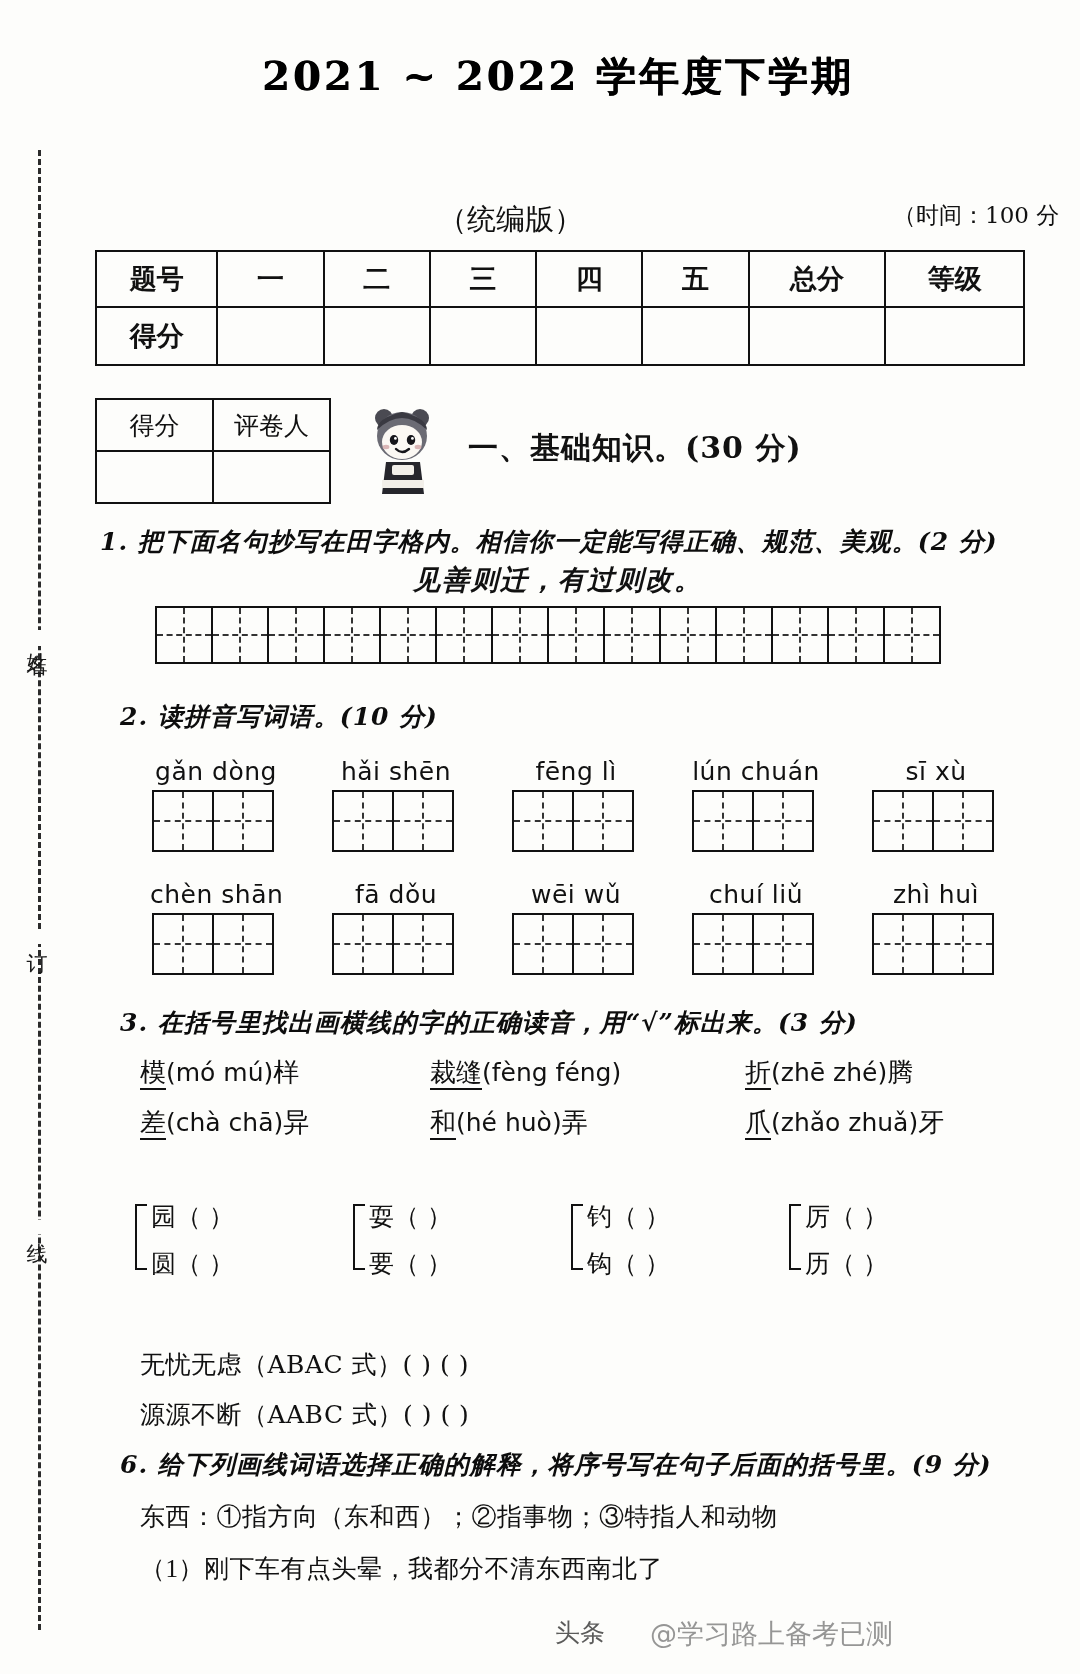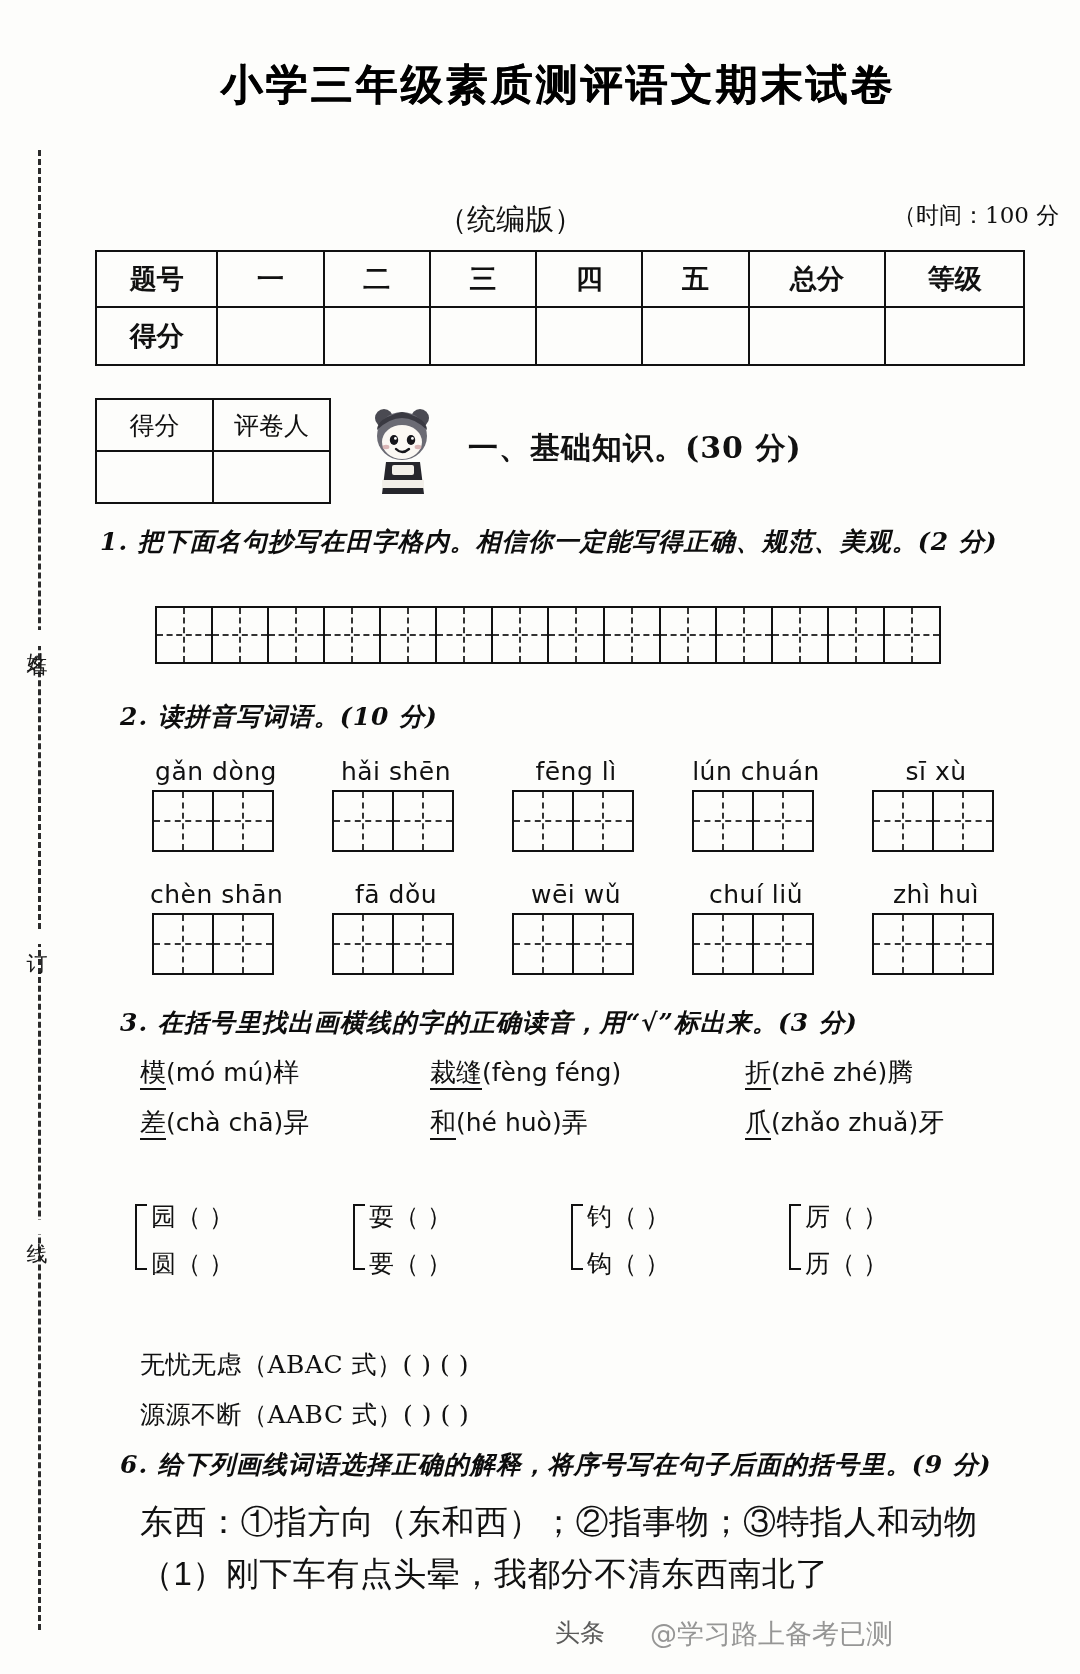--- a/index.html
+++ b/index.html
@@ -106,22 +106,22 @@
     font-family:"DejaVu Serif","Liberation Serif",serif;
     font-size:25px;
     font-style:italic;
     font-weight:bold;
     letter-spacing:1px;
     white-space:nowrap;
     color:#0d0d0d;
   }
   .sub{
     position:absolute;
-    font-family:Liberation Sans, sans-serif;
-    font-size:33px;letter-spacing:0.5px;white-space:nowrap;
+    font-family:Liberation Serif, serif;
+    font-size:25px;letter-spacing:0.5px;white-space:nowrap;
   }
   .quote{
     position:absolute;left:78px;top:562px;width:960px;text-align:center;
     font-family:"DejaVu Serif","Liberation Serif",serif;
     font-size:27px;font-style:italic;font-weight:bold;letter-spacing:2px;
   }
 
   
   .tzg-row{position:absolute;display:flex;}
   .tzg{
@@ -211,21 +211,21 @@
 <div class="page">
 
   <div class="binding">
     <div class="dash"></div>
     <div class="vtext v1">姓名</div>
     <div class="vtext v2">订</div>
     <div class="vtext v3">线</div>
   </div>
 
   <div class="title-wrap">
-    <div class="title2">小学三年级素质测评语文期末试卷</div>
+    <div class="title1">2021 ~ 2022 学年度下学期</div>
   </div>
 
   <div class="subline">
     <div class="edition">（统编版）</div>
     <div class="timing">（时间：100 分</div>
   </div>
 
   <table class="score">
     <tbody>
         <tr>
@@ -278,20 +278,21 @@
     <ellipse cx="18" cy="45" rx="3.4" ry="2.2" fill="#d9b5b5"></ellipse>
     <ellipse cx="50" cy="45" rx="3.4" ry="2.2" fill="#d9b5b5"></ellipse>
     <path d="M18 60 L52 60 L56 92 L14 92 Z" fill="#26262c"></path>
     <rect x="24" y="63" width="22" height="10" rx="2" fill="#f2efe9"></rect>
     <rect x="14" y="78" width="42" height="8" fill="#f2efe9"></rect>
   </svg>
 
   <div class="sec-head">一、基础知识。(30 分)</div>
 
   <div class="q" style="left:100px;top:525px;">1. 把下面名句抄写在田字格内。相信你一定能写得正确、规范、美观。(2 分)</div>
+  <div class="quote">见善则迁，有过则改。</div>
 
   <div class="tzg-row" style="left:155px;top:606px;">
     <div class="tzg"></div>
     <div class="tzg"></div>
     <div class="tzg"></div>
     <div class="tzg"></div>
     <div class="tzg"></div>
     <div class="tzg"></div>
     <div class="tzg"></div>
     <div class="tzg"></div>

